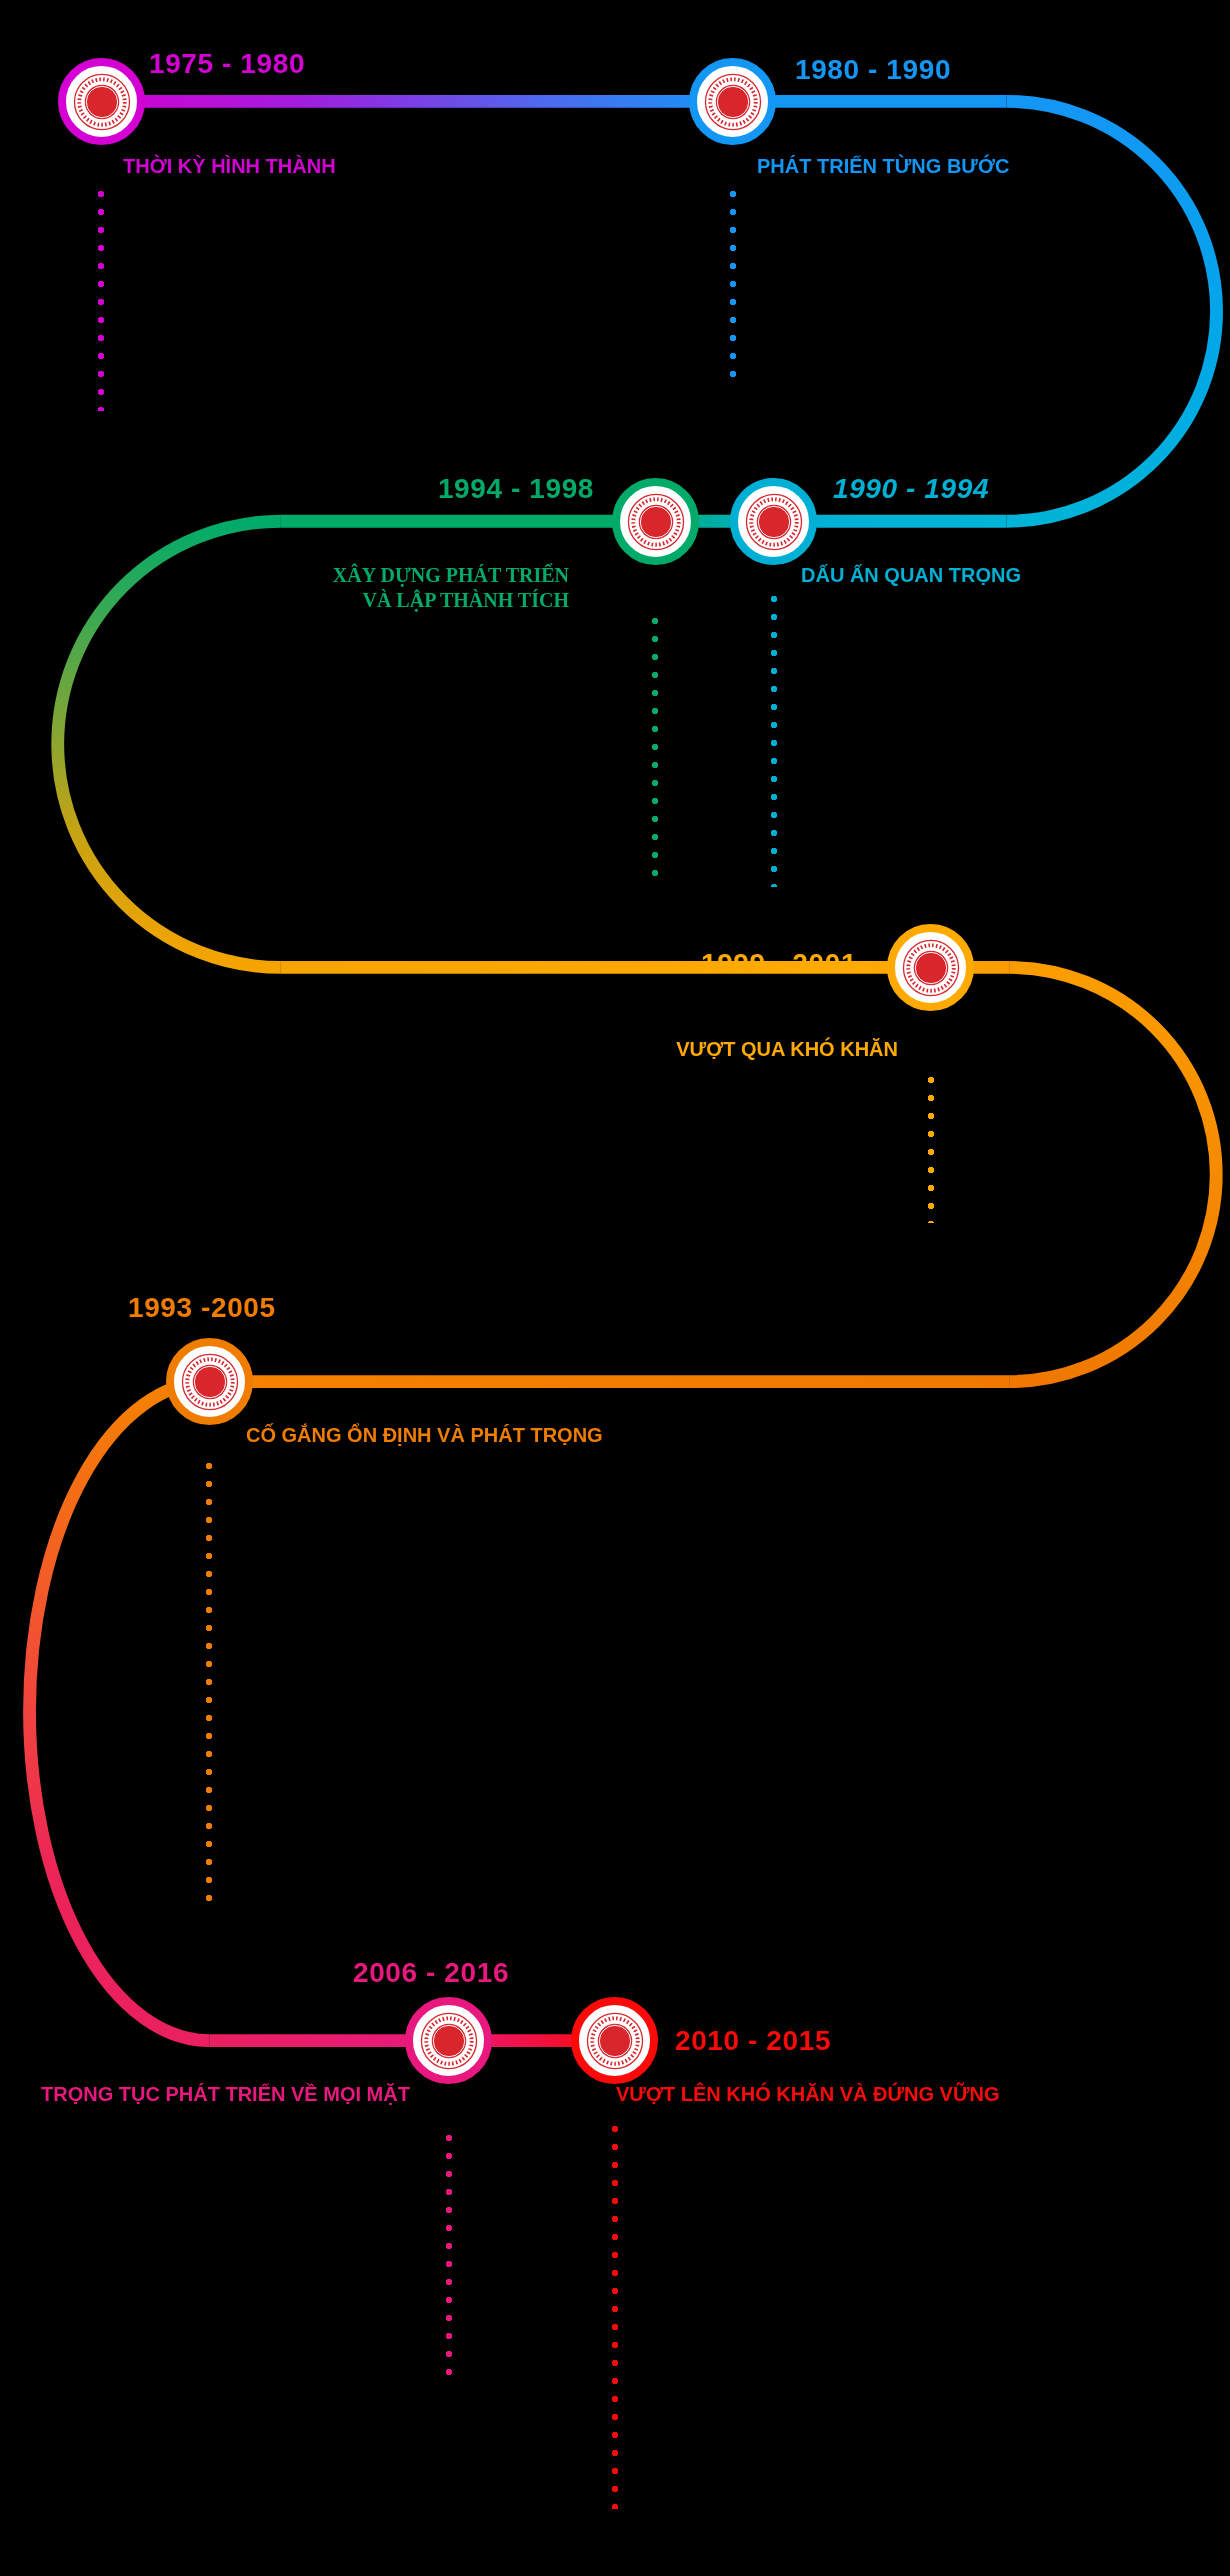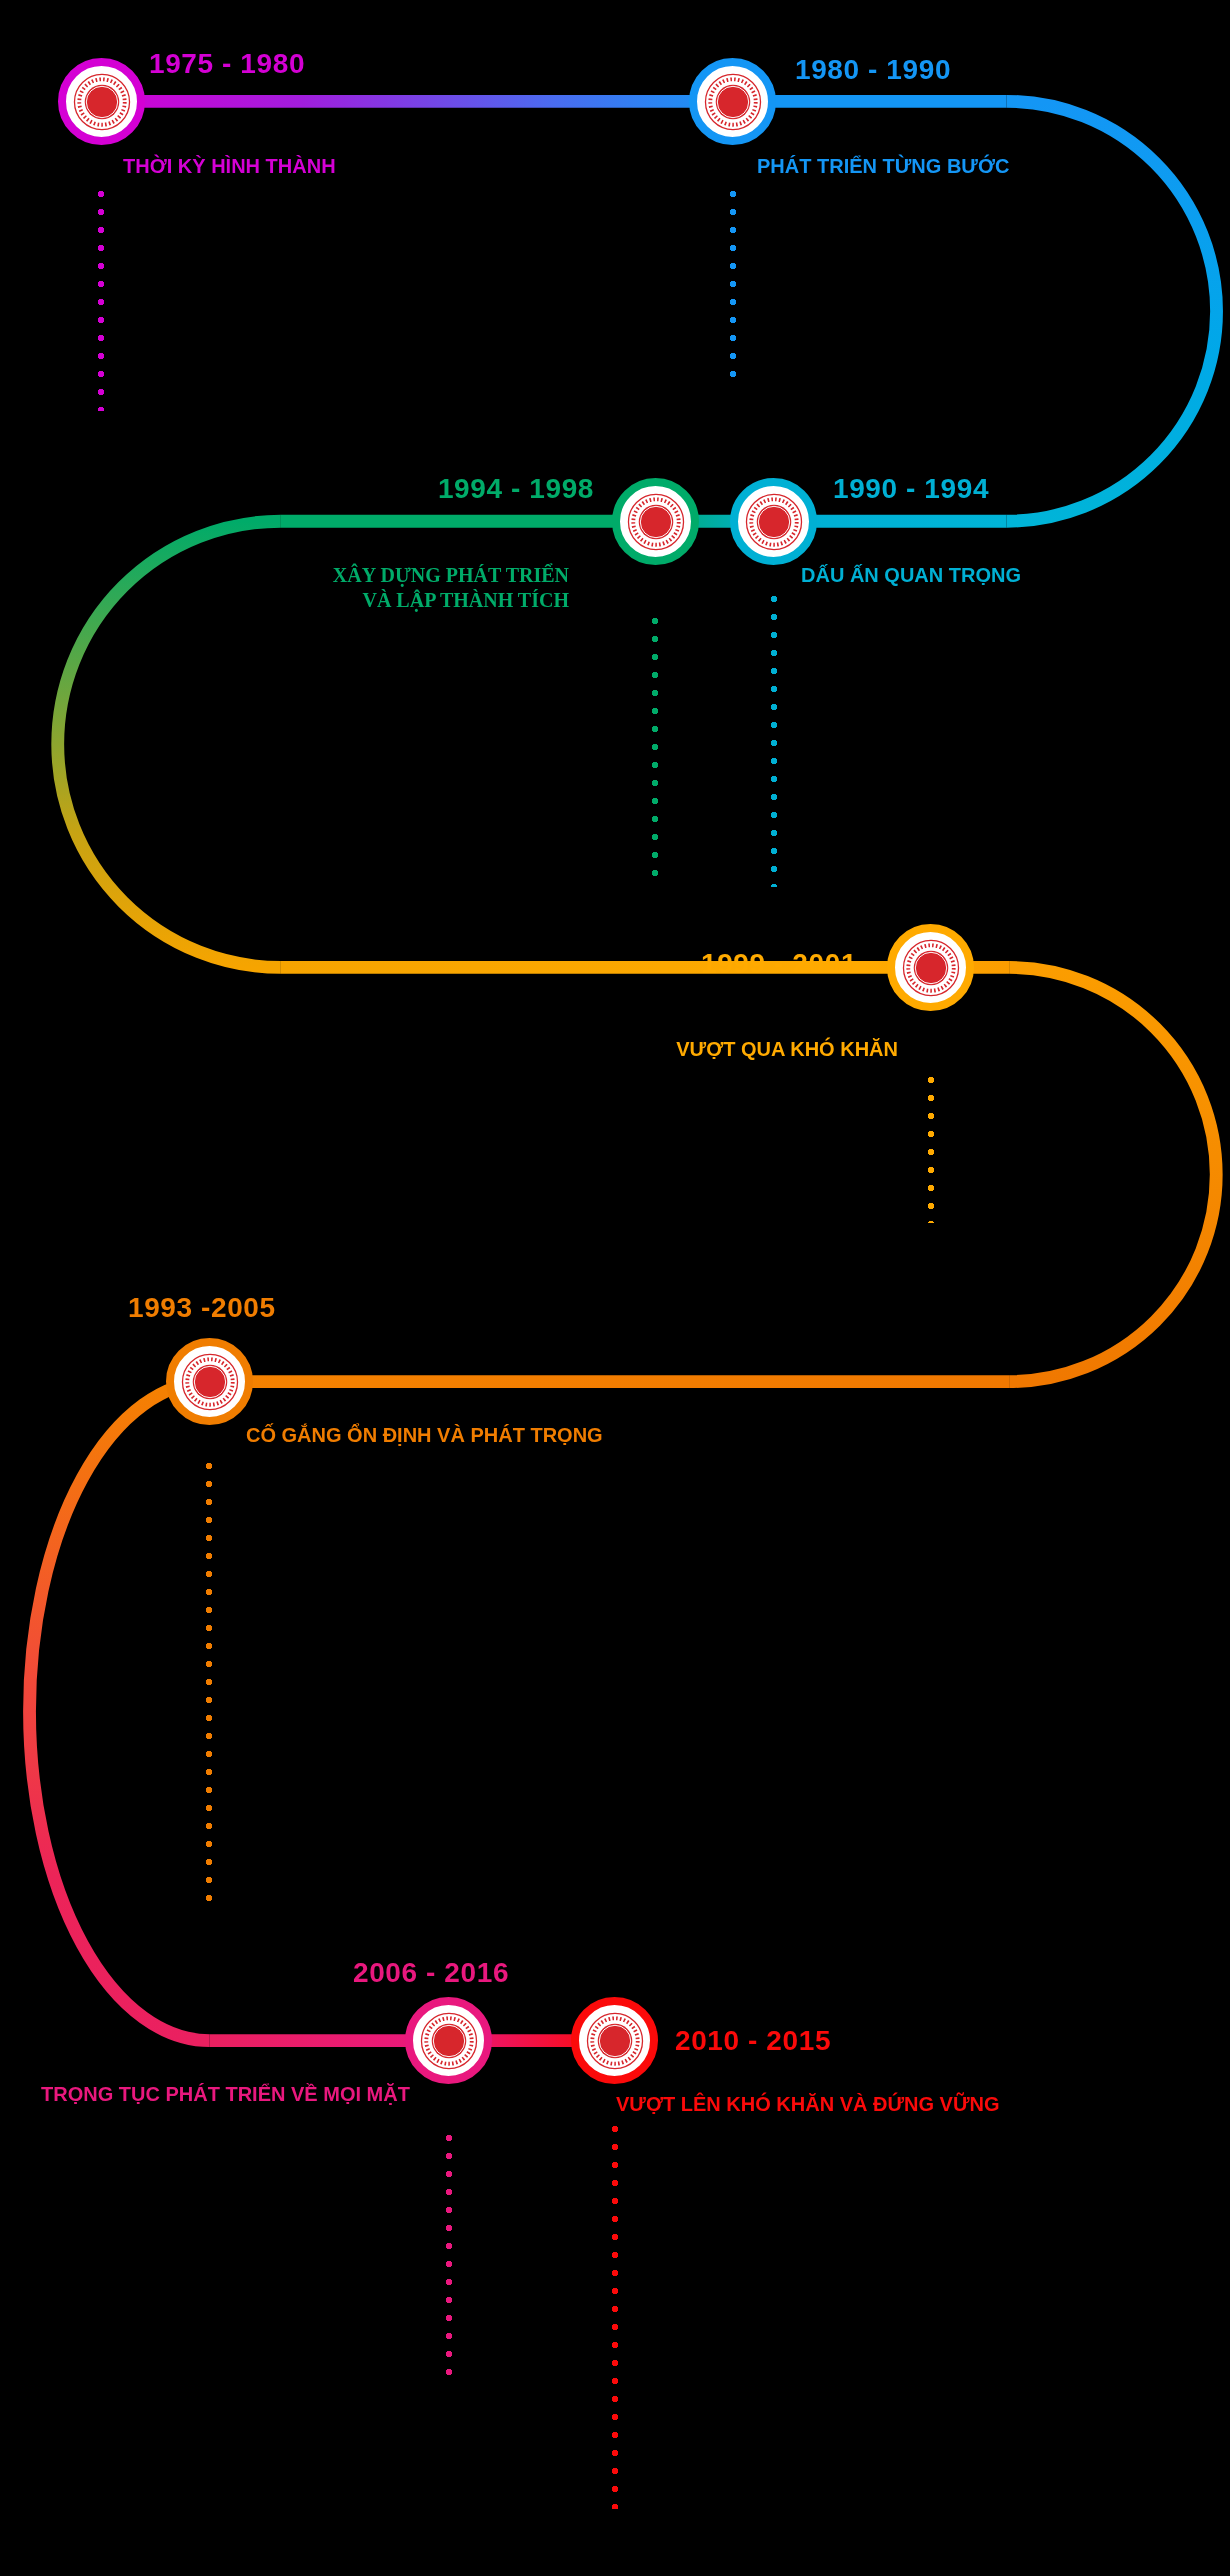--- a/index.html
+++ b/index.html
@@ -58,35 +58,35 @@
   }
 
   
   .n1{left:58px;top:58px;}      .n2{left:689px;top:58px;}
   .n3{left:730px;top:478px;}   .n4{left:612px;top:478px;}
   .n5{left:887px;top:924px;}  .n6{left:166px;top:1338px;}
   .n7{left:405px;top:1997px;}   .n8{left:571px;top:1997px;}
 
   .y1{left:149px;top:48px;}
   .y2{left:795px;top:54px;}
-  .y3{left:833px;top:473px;}
+  .y3{left:833px;top:473px;font-style:italic;}
   .y4{right:637px;top:473px;}
   .y5{left:701px;top:948px;}
   .y6{left:128px;top:1292px;}
   .y7{left:353px;top:1957px;}
   .y8{left:675px;top:2025px;}
 
   .c1{left:123px;top:154px;}
   .c2{left:757px;top:154px;}
   .c3{left:801px;top:563px;}
   .c4{right:662px;top:563px;font-family:Liberation Serif, serif;}
   .c5{right:333px;top:1037px;}
   .c6{left:246px;top:1423px;}
   .c7{left:41px;top:2082px;}
-  .c8{left:616px;top:2082px;margin-top:10px;}
+  .c8{left:616px;top:2082px;}
 
   .d1{left:98px;top:188px;height:223px;}
   .d2{left:730px;top:188px;height:190px;}
   .d3{left:771px;top:593px;height:294px;}
   .d4{left:652px;top:615px;height:271px;}
   .d5{left:928px;top:1074px;height:149px;}
   .d6{left:206px;top:1460px;height:450px;}
   .d7{left:446px;top:2132px;height:254px;}
   .d8{left:612px;top:2123px;height:386px;}
 </style>

